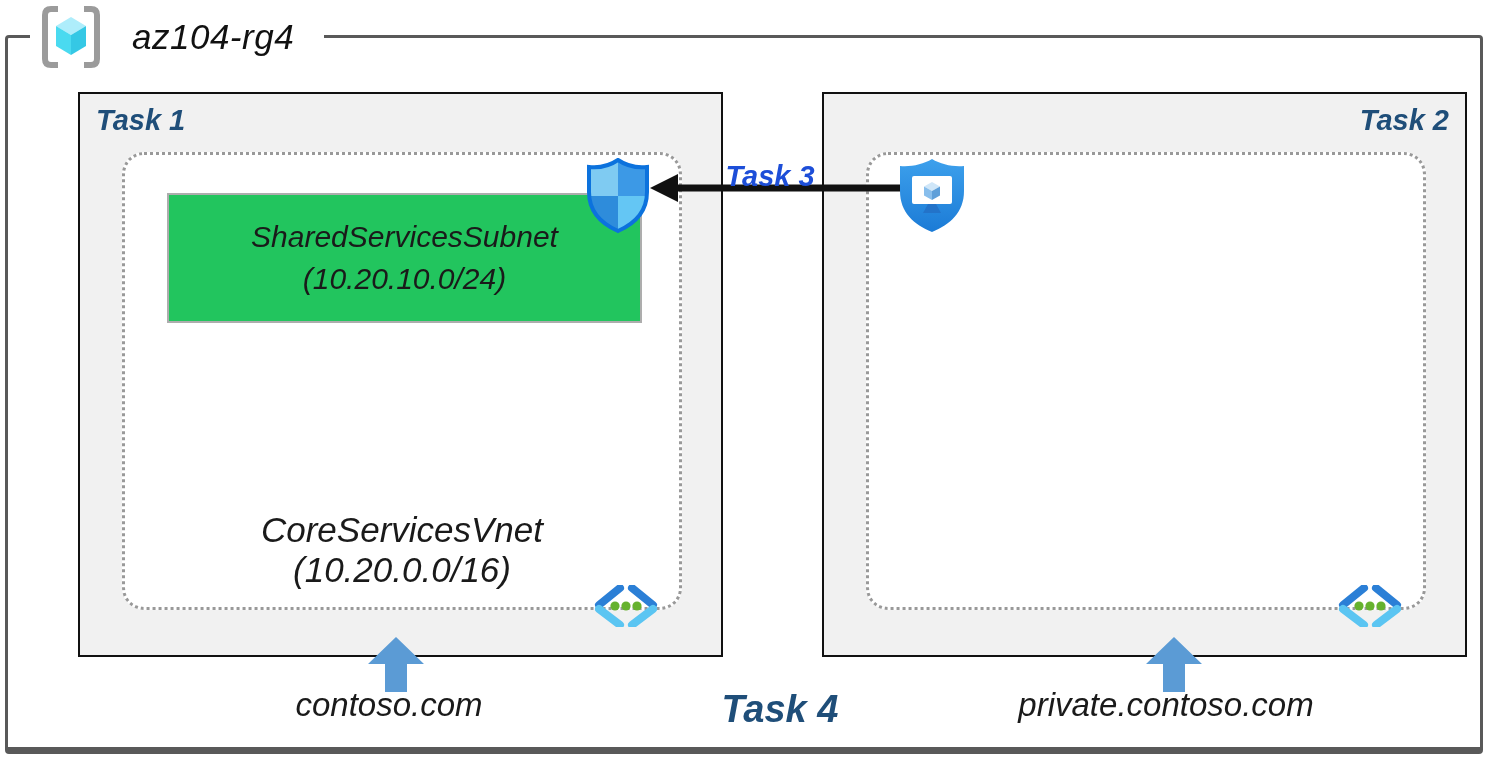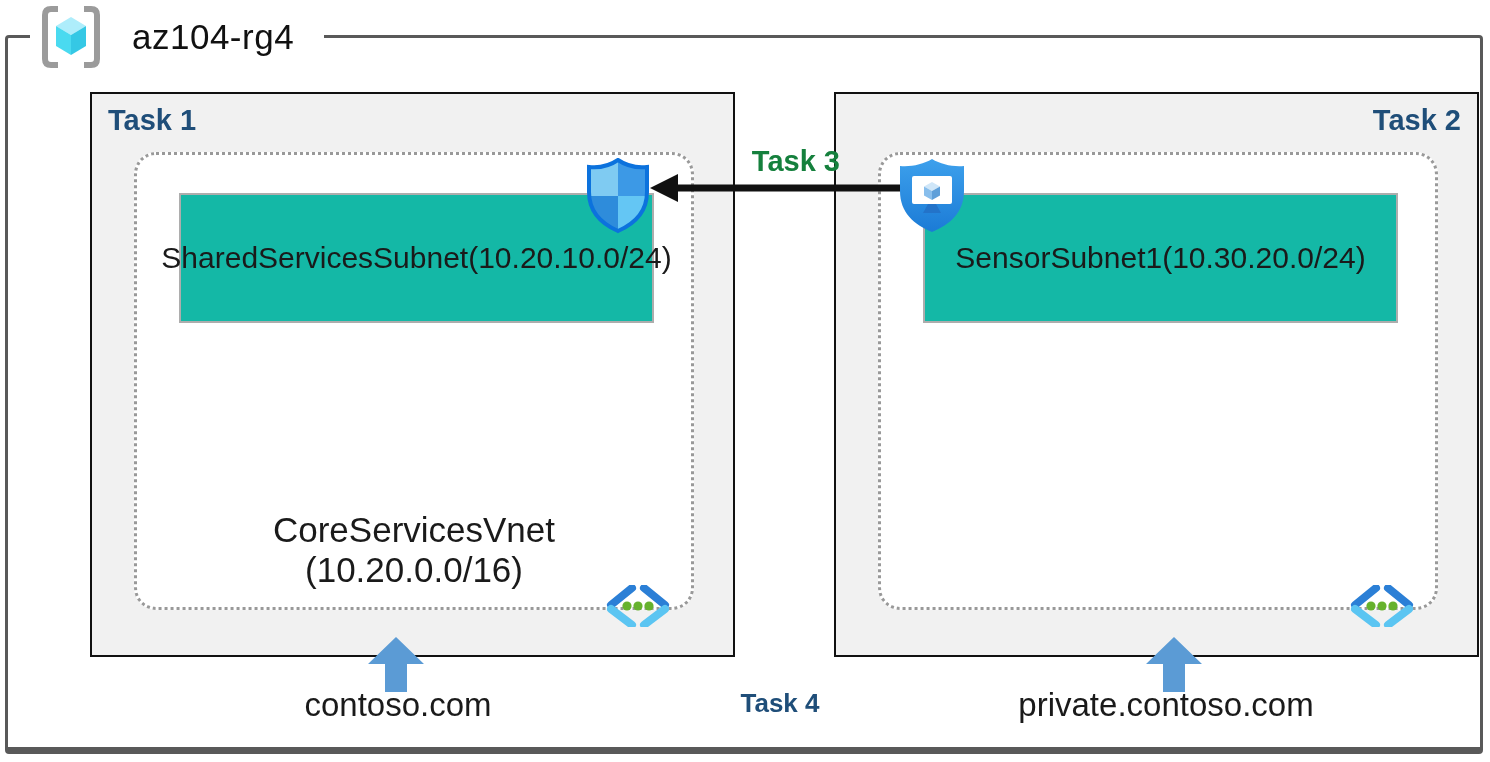--- a/index.html
+++ b/index.html
@@ -1,73 +1,73 @@
 <!DOCTYPE html>
 <html><head>
 <meta charset="utf-8">
 <style>
   html,body{margin:0;padding:0;background:#ffffff;}
   .canvas{
     position:relative;width:1490px;height:762px;background:#ffffff;overflow:hidden;
-    font-family:"Liberation Sans", sans-serif;color:#1a1a1a;
+    font-family:"Liberation Sans", sans-serif;color:#1a1a1a;font-style:italic;
   }
   
   .frame{
     position:absolute;left:5px;top:35px;width:1478px;height:719px;box-sizing:border-box;
     border:3px solid #595959;border-bottom-width:7px;border-radius:4px;background:transparent;
   }
   .rg-header{
     position:absolute;left:30px;top:2px;height:70px;display:flex;align-items:center;gap:28px;
     background:#ffffff;padding:0 30px 0 8px;z-index:5;
   }
   .rg-title{font-size:35px;color:#111;letter-spacing:0.5px;}
   
   .task-box{
     position:absolute;top:92px;width:645px;height:565px;box-sizing:border-box;
-    background:#F1F1F1;border:2px solid #111111;z-index:1;margin-left:12px;
+    background:#F1F1F1;border:2px solid #111111;z-index:1;
   }
   .task-box.left{left:78px;}
   .task-box.right{left:822px;}
   .task-tag{
     position:absolute;top:10px;font-size:29px;font-weight:bold;color:#1F4E79;z-index:2;
   }
   .task-tag.tl{left:16px;}
   .task-tag.tr{right:16px;}
   
   .vnet-boundary{
     position:absolute;top:58px;left:42px;width:560px;height:458px;box-sizing:border-box;
     background:#ffffff;border:3px dotted #999999;border-radius:22px;
   }
   .subnet{
     position:absolute;left:42px;width:475px;height:130px;box-sizing:border-box;
-    background:#14b8a6;border:2px solid #ADADAD;
-    display:flex;flex-direction:row;align-items:center;justify-content:center;
+    background:#22c55e;border:2px solid #ADADAD;
+    display:flex;flex-direction:column;align-items:center;justify-content:center;
     font-size:30px;line-height:42px;color:#1a1a1a;text-align:center;
   }
   .subnet.s1{top:38px;}
   .subnet.s2{top:188px;}
   .vnet-name{
     position:absolute;left:0;right:0;top:355px;text-align:center;
     font-size:35px;line-height:40px;color:#1a1a1a;
   }
   .vnet-icon{position:absolute;right:20px;bottom:-20px;z-index:3;}
   
   .nsg-icon{position:absolute;left:586px;top:158px;z-index:6;}
   .bastion-icon{position:absolute;left:897px;top:157px;z-index:6;}
   .peer-arrow{position:absolute;left:648px;top:168px;z-index:5;}
-  .task3-tag{position:absolute;left:700px;top:145px;width:140px;text-align:right;
-    font-size:29px;font-weight:bold;color:#15803d;z-index:5;}
+  .task3-tag{position:absolute;left:700px;top:160px;width:140px;text-align:center;
+    font-size:29px;font-weight:bold;color:#1d4ed8;z-index:5;}
   .dns-arrow{position:absolute;top:637px;z-index:4;}
   .dns-arrow.left{left:368px;}
   .dns-arrow.right{left:1146px;}
   .dns-label{position:absolute;top:686px;font-size:33px;color:#1a1a1a;text-align:center;z-index:4;}
-  .dns-label.left{left:248px;width:300px;text-align:center;}
+  .dns-label.left{left:239px;width:300px;text-align:center;}
   .dns-label.right{left:996px;width:340px;}
   .task4-tag{position:absolute;left:710px;top:688px;width:140px;text-align:center;
-    font-size:26px;font-weight:bold;color:#1F4E79;z-index:4;}
+    font-size:38px;font-weight:bold;color:#1F4E79;z-index:4;}
 </style>
 </head>
 <body>
 
 <div class="canvas">
 
   <div class="frame"></div>
 
   <div class="rg-header">
     <svg width="66" height="68" viewBox="0 0 66 68">
@@ -99,24 +99,20 @@
         <circle cx="22" cy="21" r="4.6" fill="#66B22E"></circle>
         <circle cx="33" cy="21" r="4.6" fill="#66B22E"></circle>
         <circle cx="44" cy="21" r="4.6" fill="#66B22E"></circle>
       </svg>
     </div>
   </div>
 
   <div class="task-box right">
     <div class="task-tag tr">Task 2</div>
     <div class="vnet-boundary">
-      <div class="subnet s1">
-        <span>SensorSubnet1</span>
-        <span>(10.30.20.0/24)</span>
-      </div>
       <svg class="vnet-icon" width="66" height="42" viewBox="0 0 66 42">
         <path d="M27 3 L6 20" stroke="#2B7FD6" stroke-width="8" stroke-linecap="round" fill="none"></path>
         <path d="M6 24 L27 40" stroke="#5BC5F2" stroke-width="8" stroke-linecap="round" fill="none"></path>
         <path d="M39 3 L60 20" stroke="#2B7FD6" stroke-width="8" stroke-linecap="round" fill="none"></path>
         <path d="M60 24 L39 40" stroke="#5BC5F2" stroke-width="8" stroke-linecap="round" fill="none"></path>
         <circle cx="22" cy="21" r="4.6" fill="#66B22E"></circle>
         <circle cx="33" cy="21" r="4.6" fill="#66B22E"></circle>
         <circle cx="44" cy="21" r="4.6" fill="#66B22E"></circle>
       </svg>
     </div>

